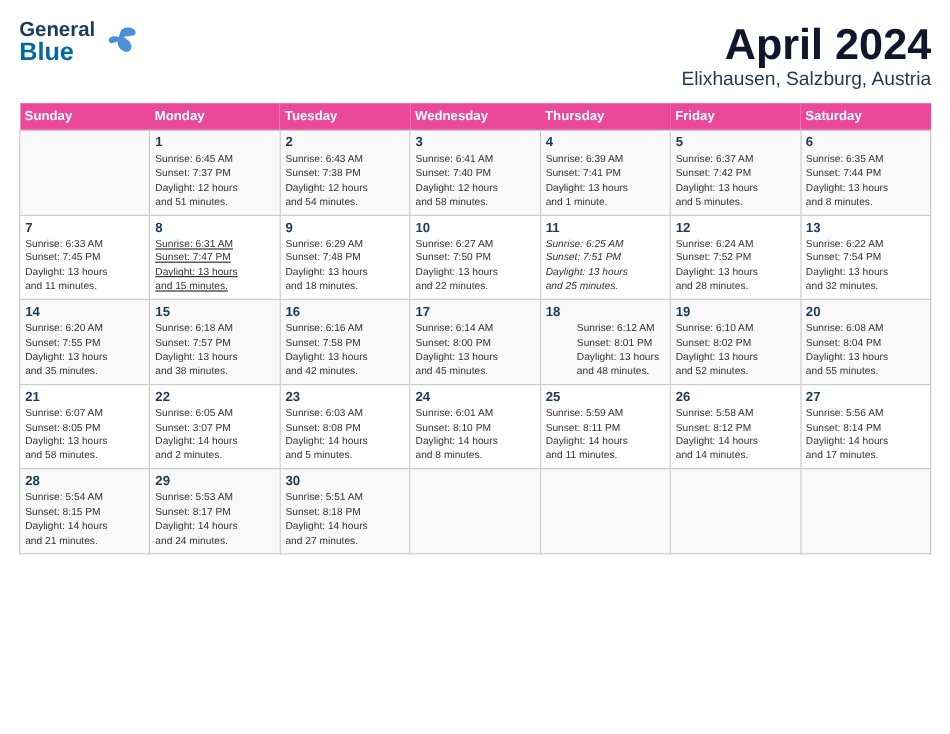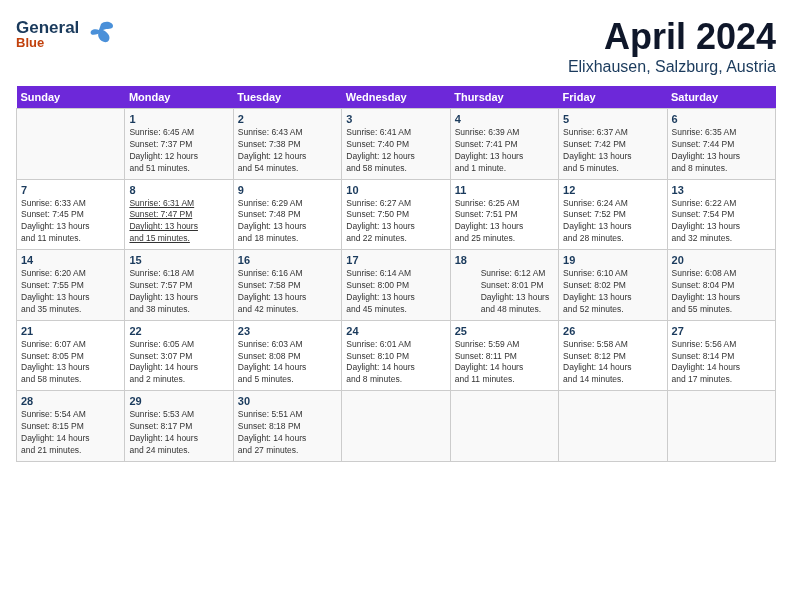--- a/index.html
+++ b/index.html
@@ -72,32 +72,32 @@
     }
     .empty-cell {
       background: #fff;
     }
     tr:nth-child(odd) td {
       background-color: #f9f9f9;
     }
     tr:nth-child(even) td {
       background-color: #fff;
     }
-    th { background-color: #6d28d9; }
+    th { background-color: #ec4899; }
   </style>
 </head>
 <body>
 
 <div class="container">
   <div class="header-row">
     <div class="logo">
       <div style="display:flex;align-items:center;gap:2px;">
         <div style="display:flex;flex-direction:column;line-height:1;">
           <span style="font-size:17px;font-weight:bold;color:#1a3a5c;">General</span>
-          <span style="font-size:13px;font-weight:bold;color:#c2410c;">Blue</span>
+          <span style="font-size:21px;font-weight:bold;color:#0369a1;">Blue</span>
         </div>
         <div style="margin-left:4px;">
           <svg width="32" height="32" viewBox="0 0 32 32">
             <path d="M16 8 C20 4, 28 6, 28 10 C28 14, 22 12, 18 14 C22 16, 26 20, 24 24 C22 28, 16 26, 14 22 C12 18, 14 14, 16 8Z" fill="#4a90d9"></path>
             <path d="M14 14 C10 12, 4 14, 6 18 C8 20, 14 18, 16 16Z" fill="#4a90d9"></path>
           </svg>
         </div>
       </div>
     </div>
     <div class="title-block">
@@ -188,21 +188,21 @@
           </td>
           <td>
             <span class="day-num">10</span>
             <div class="day-info" style="white-space: pre-line;">Sunrise: 6:27 AM
 Sunset: 7:50 PM
 Daylight: 13 hours
 and 22 minutes.</div>
           </td>
           <td>
             <span class="day-num">11</span>
-            <div class="day-info" style="white-space: pre-line;">Sunrise: 6:25 AM
+            <div class="day-info" style="white-space: pre-line; font-style: italic;">Sunrise: 6:25 AM
 Sunset: 7:51 PM
 Daylight: 13 hours
 and 25 minutes.</div>
           </td>
           <td>
             <span class="day-num">12</span>
             <div class="day-info" style="white-space: pre-line;">Sunrise: 6:24 AM
 Sunset: 7:52 PM
 Daylight: 13 hours
 and 28 minutes.</div>

